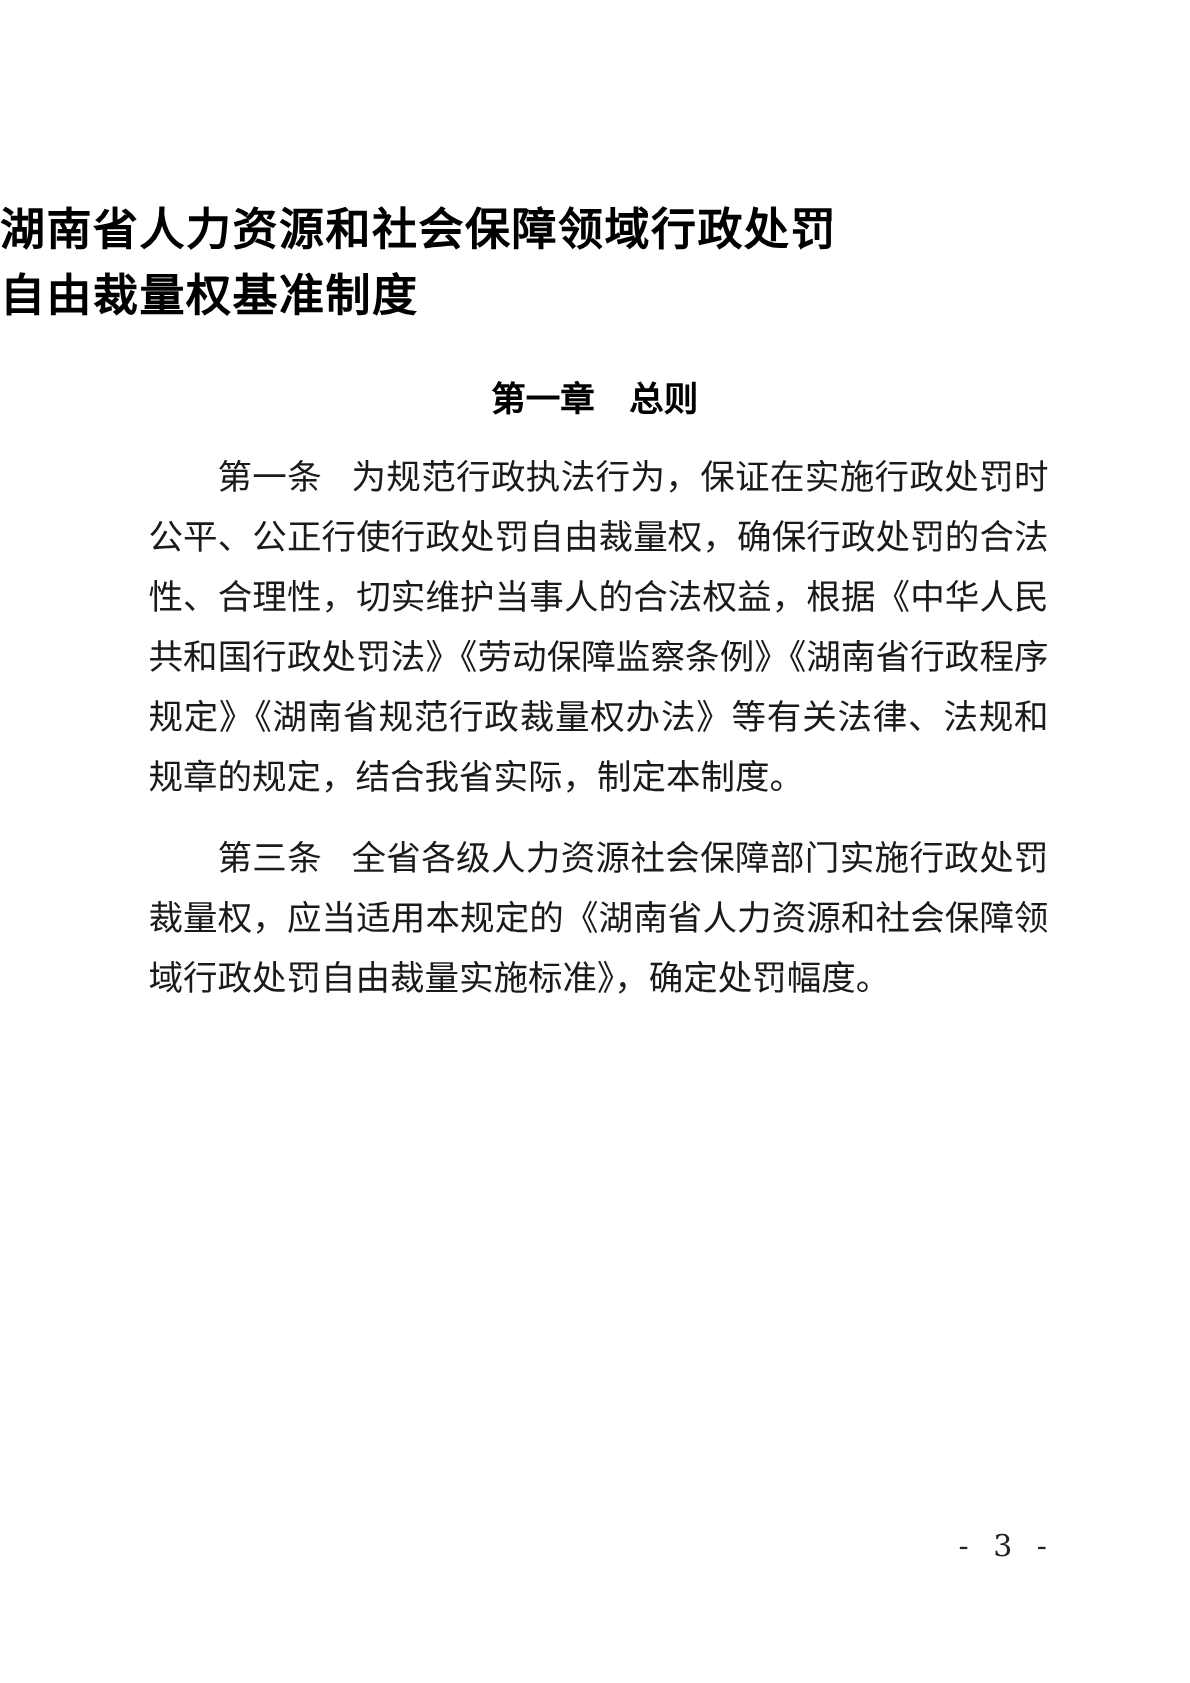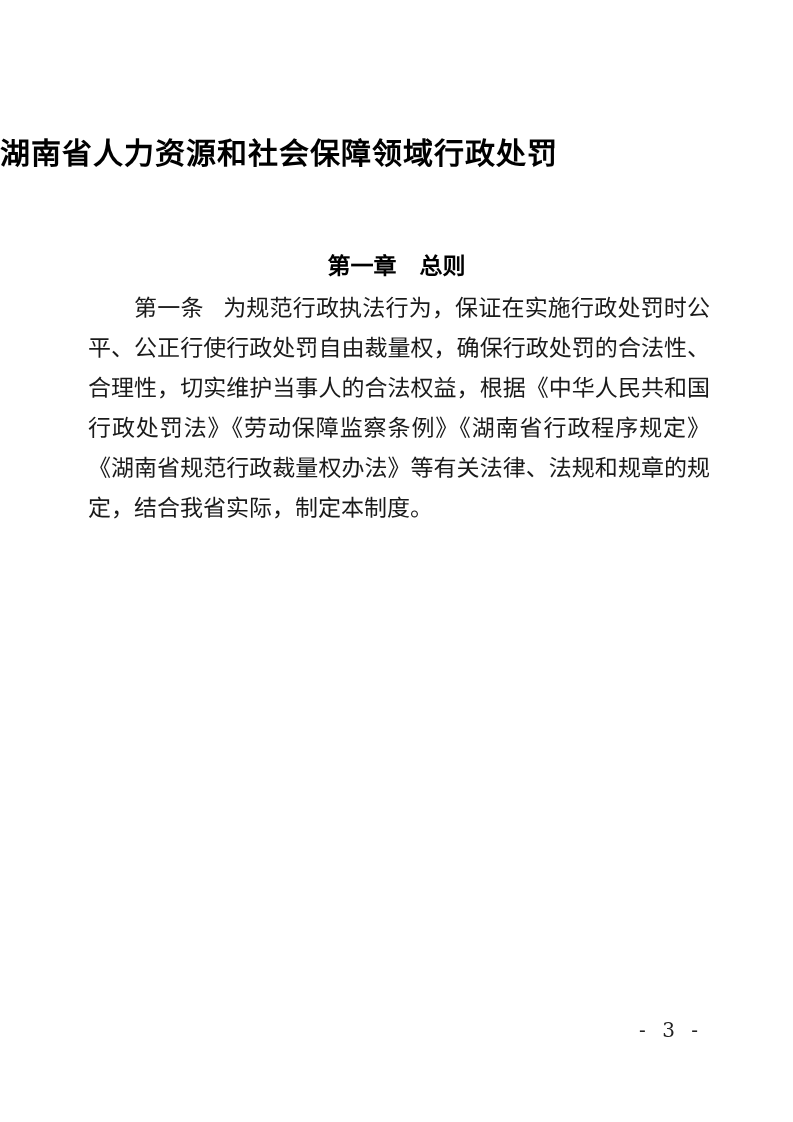--- a/index.html
+++ b/index.html
@@ -48,21 +48,21 @@
     position: absolute;
     top: 285px;
     left: 85px;
     width: 628px;
     font-size: 23px;
     line-height: 40px;
     text-align: justify;
     color: #1a1a1a;
   }
   .para {
-    margin: 3px;
+    margin: 14px;
     text-indent: 2em;
   }
   .para-label {
     margin-right: 0.85em;
   }
   .para-label:empty {
     margin-right: 0;
   }
   .page-number {
     position: absolute;
@@ -73,30 +73,34 @@
     color: #222222;
   }
 </style>
 </head>
 <body>
 
 <div class="page">
 
   <h1 class="doc-title">
     <span class="title-line">湖南省人力资源和社会保障领域行政处罚</span>
+    <span class="title-line">自由裁量权基准制度</span>
   </h1>
 
   <h2 class="chapter-heading">第一章　总则</h2>
 
   <div class="doc-body">
 
     <p class="para">
       <span class="para-label">第一条</span><span>为规范行政执法行为，保证在实施行政处罚时公平、公正行使行政处罚自由裁量权，确保行政处罚的合法性、合理性，切实维护当事人的合法权益，根据《中华人民共和国行政处罚法》《劳动保障监察条例》《湖南省行政程序规定》《湖南省规范行政裁量权办法》等有关法律、法规和规章的规定，结合我省实际，制定本制度。</span>
     </p>
 
 
 
+    <p class="para">
+      <span class="para-label">第三条</span><span>全省各级人力资源社会保障部门实施行政处罚裁量权，应当适用本规定的《湖南省人力资源和社会保障领域行政处罚自由裁量实施标准》，确定处罚幅度。</span>
+    </p>
 
   </div>
 
   <div class="page-number">- 3 -</div>
 
 </div>
 
 </body></html>

